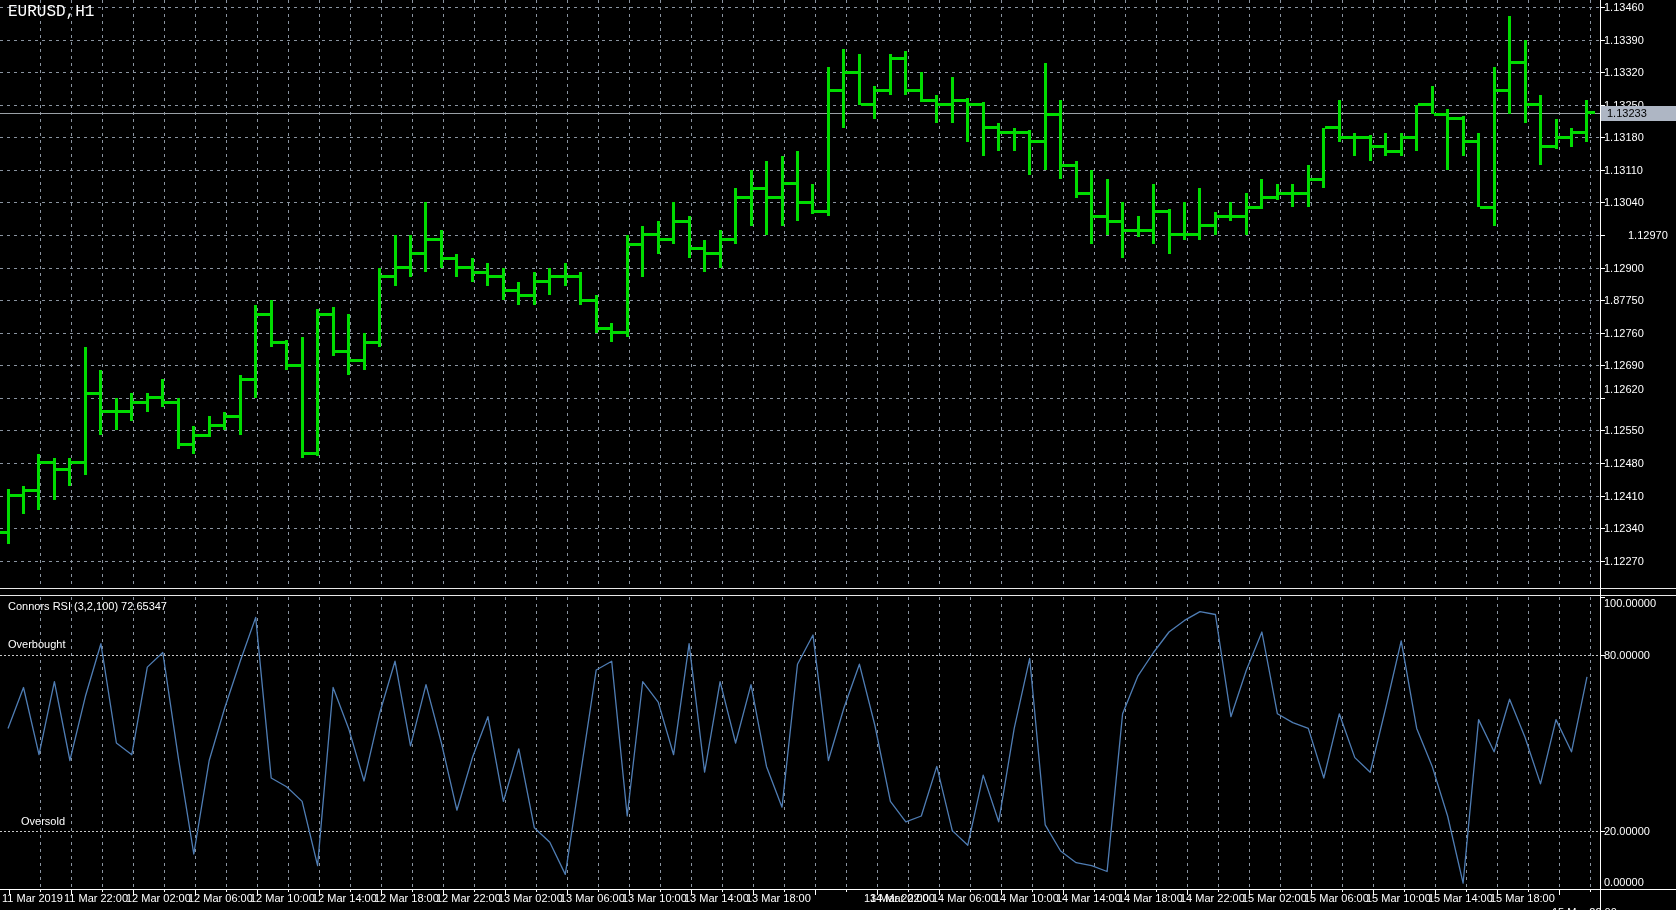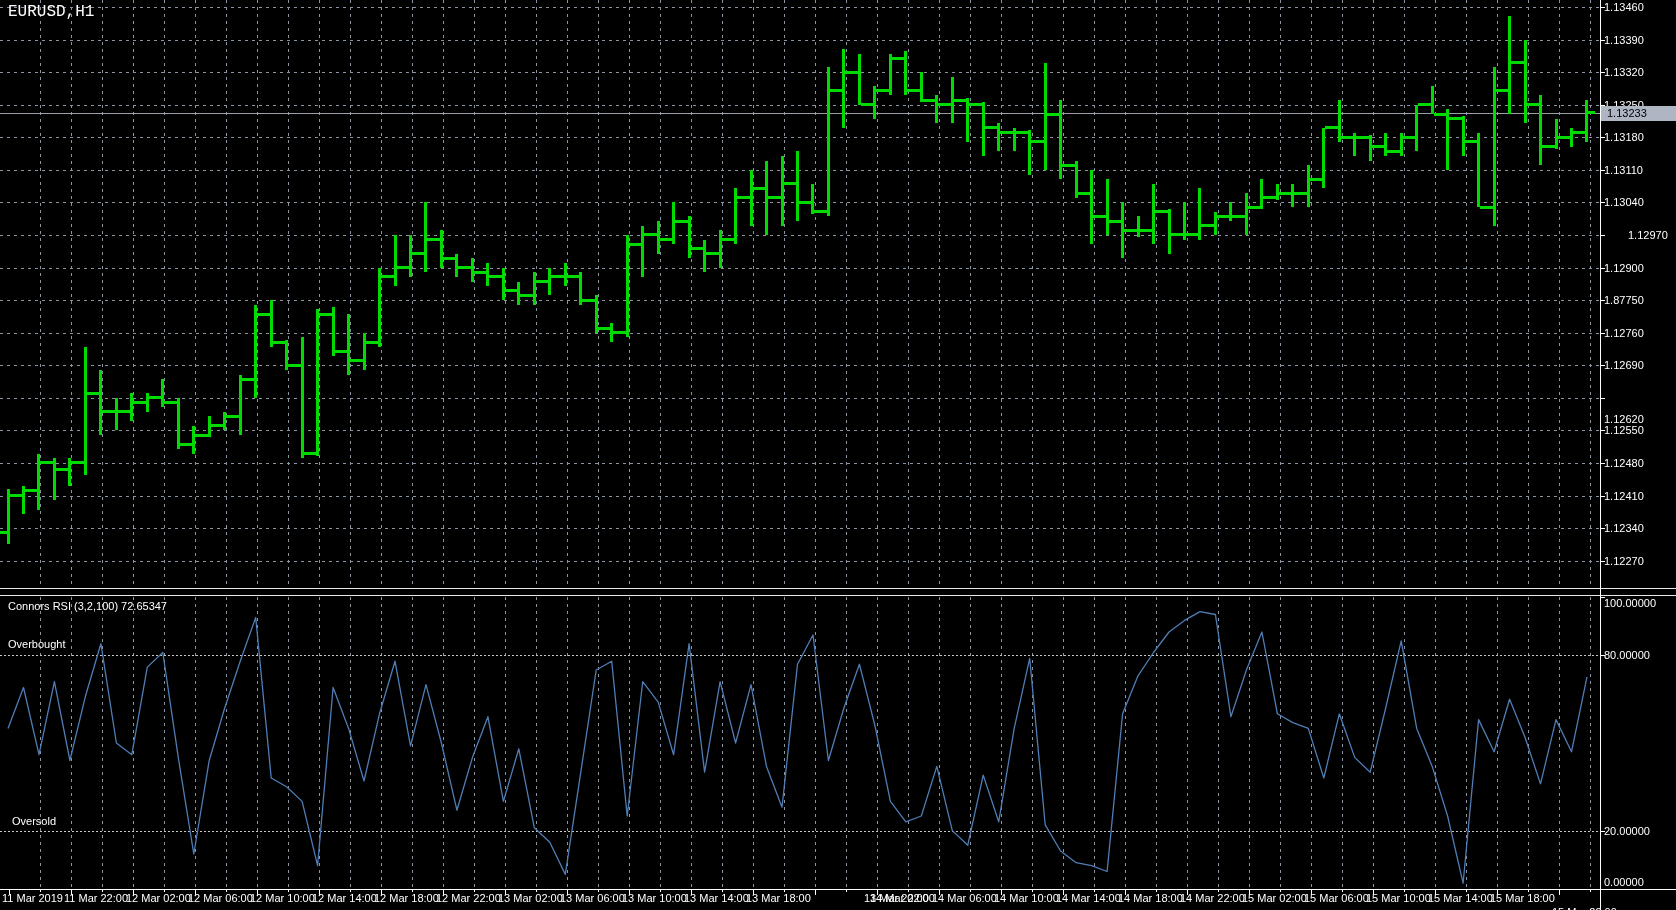--- a/index.html
+++ b/index.html
@@ -3,21 +3,21 @@
 <meta charset="utf-8">
 <style>
   html,body{margin:0;padding:0;background:#000;}
   #screen{position:relative;width:1676px;height:910px;background:#000;overflow:hidden;
           font-family:"Liberation Sans",sans-serif;}
   #chart-canvas{position:absolute;left:0;top:0;}
   .flabel{position:absolute;color:#fff;font-size:11px;white-space:nowrap;}
   #symbol-label{left:8px;top:3px;font-size:16px;font-family:Liberation Mono, monospace;}
   #indicator-label{left:8px;top:600px;}
   #overbought-label{left:8px;top:638px;}
-  #oversold-label{left:12px;top:815px;}
+  #oversold-label{left:21px;top:815px;}
   .yaxis-label{position:absolute;left:1604px;transform:translateY(-50%);color:#fff;font-size:11px;white-space:nowrap;}
   .ind-label{position:absolute;left:1604px;transform:translateY(-50%);color:#fff;font-size:11px;white-space:nowrap;}
   .taxis-label{position:absolute;top:892px;color:#fff;font-size:11px;white-space:nowrap;}
   #price-box{position:absolute;left:1601px;top:106px;width:73px;height:15px;background:#AEB6C4;
              color:#000;font-size:11px;line-height:15px;padding-left:6px;}
 </style>
 </head>
 <body>
 
 <div id="screen">
@@ -549,21 +549,21 @@
       <span class="yaxis-label" style="top: 72.14px;">1.13320</span>
       <span class="yaxis-label" style="top: 104.71px;">1.13250</span>
       <span class="yaxis-label" style="top: 137.28px;">1.13180</span>
       <span class="yaxis-label" style="top: 169.85px;">1.13110</span>
       <span class="yaxis-label" style="top: 202.42px;">1.13040</span>
       <span class="yaxis-label" style="top: 234.99px; margin-left: 24px;">1.12970</span>
       <span class="yaxis-label" style="top: 267.56px;">1.12900</span>
       <span class="yaxis-label" style="top: 300.13px;">1.87750</span>
       <span class="yaxis-label" style="top: 332.7px;">1.12760</span>
       <span class="yaxis-label" style="top: 365.27px;">1.12690</span>
-      <span class="yaxis-label" style="top: 419px;">1.12620</span>
+      <span class="yaxis-label" style="top: 389px;">1.12620</span>
       <span class="yaxis-label" style="top: 430.41px;">1.12550</span>
       <span class="yaxis-label" style="top: 462.98px;">1.12480</span>
       <span class="yaxis-label" style="top: 495.55px;">1.12410</span>
       <span class="yaxis-label" style="top: 528.12px;">1.12340</span>
       <span class="yaxis-label" style="top: 560.69px;">1.12270</span>
     </div>
   <div id="indicator-axis">
       <span class="ind-label" style="top: 603px;">100.00000</span>
       <span class="ind-label" style="top: 655.4px;">80.00000</span>
       <span class="ind-label" style="top: 830.6px;">20.00000</span>

